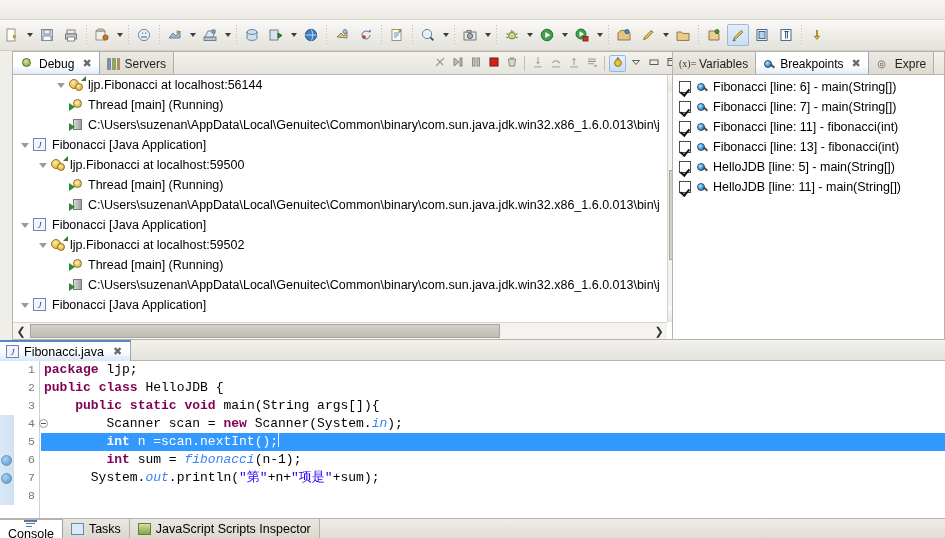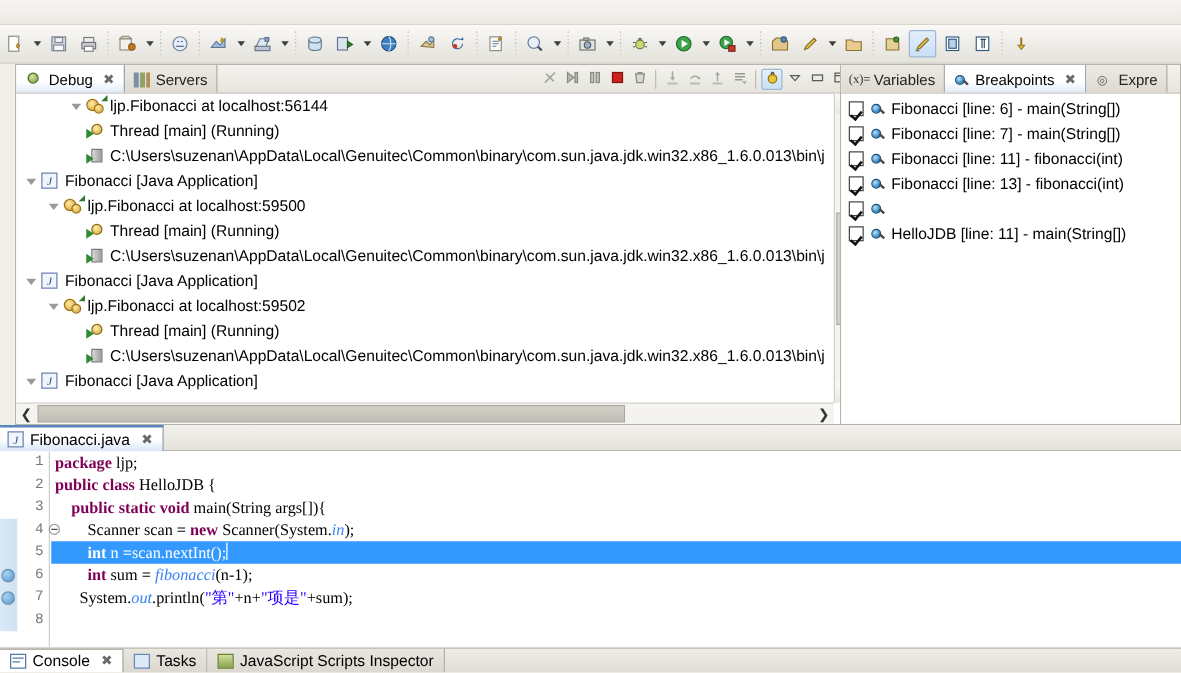--- a/index.html
+++ b/index.html
@@ -205,21 +205,21 @@
   }
   .gutter {
     position:absolute; left:14px; top:0; width:26px; bottom:0;
     background:#fff; border-right:1px solid #cfcfcf;
   }
   .codelines {
     position:absolute; left:41px; top:0; right:0; bottom:0;
   }
   .cline {
     height:18px; line-height:18px; white-space:pre;
-    font-family:Liberation Serif, serif;
+    font-family:Liberation Mono, monospace;
     font-size:13px; color:#000; padding-left:3px;
   }
   .lnum {
     height:18px; line-height:18px; text-align:right;
     font-family:"Liberation Mono","DejaVu Sans Mono",monospace;
     font-size:11.5px; color:#787878; padding-right:4px;
   }
   .kw { color:#7f0055; font-weight:bold; }
   .str { color:#2a00ff; }
   .fld { color:#3b82f6; font-style:italic; }
@@ -252,21 +252,21 @@
     background:linear-gradient(to bottom,#eeece6,#e0ddd5);
     border-top:1px solid #b7b4ac;
     display:flex; align-items:flex-end; overflow:hidden;
   }
   .btab {
     display:flex;align-items:center;gap:5px; padding:0 8px; height:19px;
     font-size:12.5px; white-space:nowrap;
   }
   .btab.sel {
     background:linear-gradient(to bottom,#ffffff,#ffffff);
-    border-right:1px solid #a0a0a0; border-top:1px solid #b7b4ac;
+    border-right:1px solid #a0a0a0; border-top:1px solid #b7b4ac;flex-direction:column;
   }
   .btab.unsel {
     background:linear-gradient(to bottom,#e9e7e0,#dcd8d0);
     border-right:1px solid #b4b1a9;
   }
   .j-icon {
     width:13px;height:13px; border:1px solid #6b86b5; background:#f2f6fc;
     font-size:9px; line-height:12px; text-align:center; color:#2b4a7d;
     font-family:"Liberation Serif",serif; font-style:italic;
   }
@@ -851,20 +851,21 @@
             <s></s>
           </span>
           <span>Fibonacci [line: 13] - fibonacci(int)</span>
         </div>
         <div class="bprow">
           <span class="cbox"></span>
           <span class="bp-icon" style="margin-right: 4px;">
             <b></b>
             <s></s>
           </span>
+          <span>HelloJDB [line: 5] - main(String[])</span>
         </div>
         <div class="bprow">
           <span class="cbox"></span>
           <span class="bp-icon" style="margin-right: 4px;">
             <b></b>
             <s></s>
           </span>
           <span>HelloJDB [line: 11] - main(String[])</span>
         </div>
       </div>

